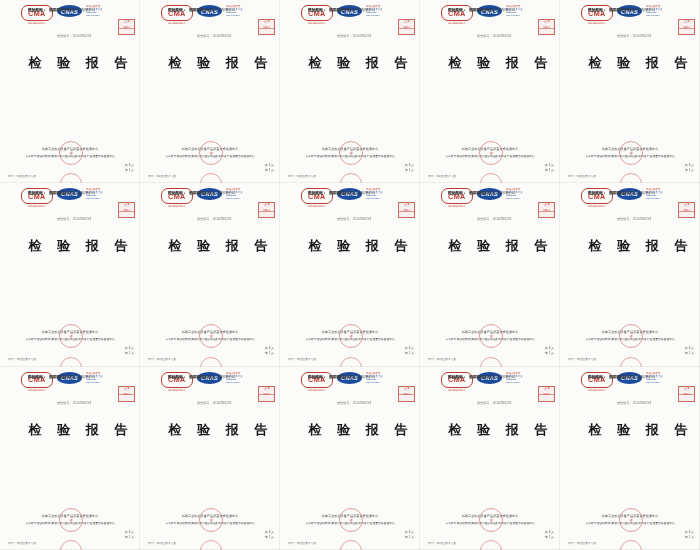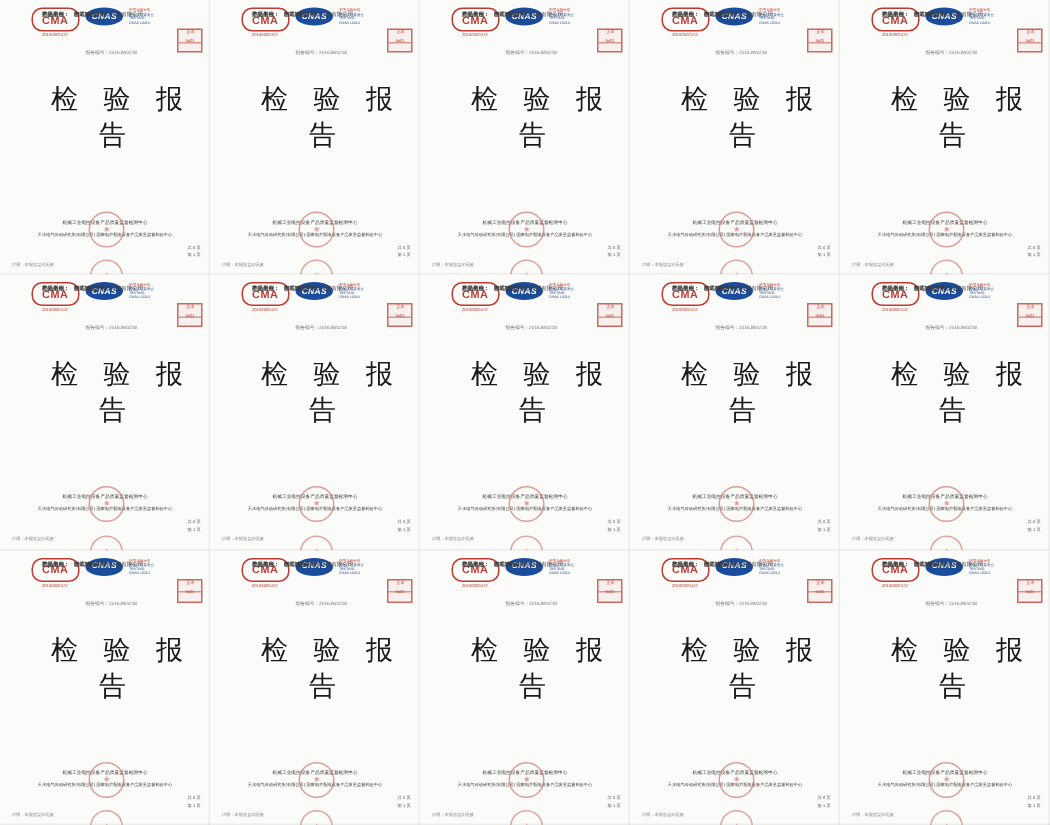--- a/index.html
+++ b/index.html
@@ -56,21 +56,21 @@
     right:5px;top:19px;width:15px;height:14px;
     border:1px solid rgba(191,59,48,.75);background:rgba(216,104,96,.07);
   }
   .stamp .st-line{position:absolute;left:0;width:100%;display:flex;justify-content:center;}
   .stamp .st-line:nth-child(1){top:0;border-bottom:.5px solid rgba(191,59,48,.5);}
   .stamp .st-line:nth-child(2){top:6px;}
 
   
   .title{
     left:16px;right:0;top:54px;text-align:center;
-    font-weight:400;font-size:18px;letter-spacing:6px;text-indent:6px;
+    font-weight:700;font-size:13px;letter-spacing:6px;text-indent:6px;
     color:var(--title_ink,#1a1a1a);
   }
 
   
   .field-row{position:absolute;left:28px;}
   .field-row:nth-of-type(1){top:94px;}
   .field-row:nth-of-type(2){top:102px;}
   .field-row:nth-of-type(3){top:110px;}
   .field-row:nth-of-type(4){top:118px;}
   .fval{margin-left:6px;}

